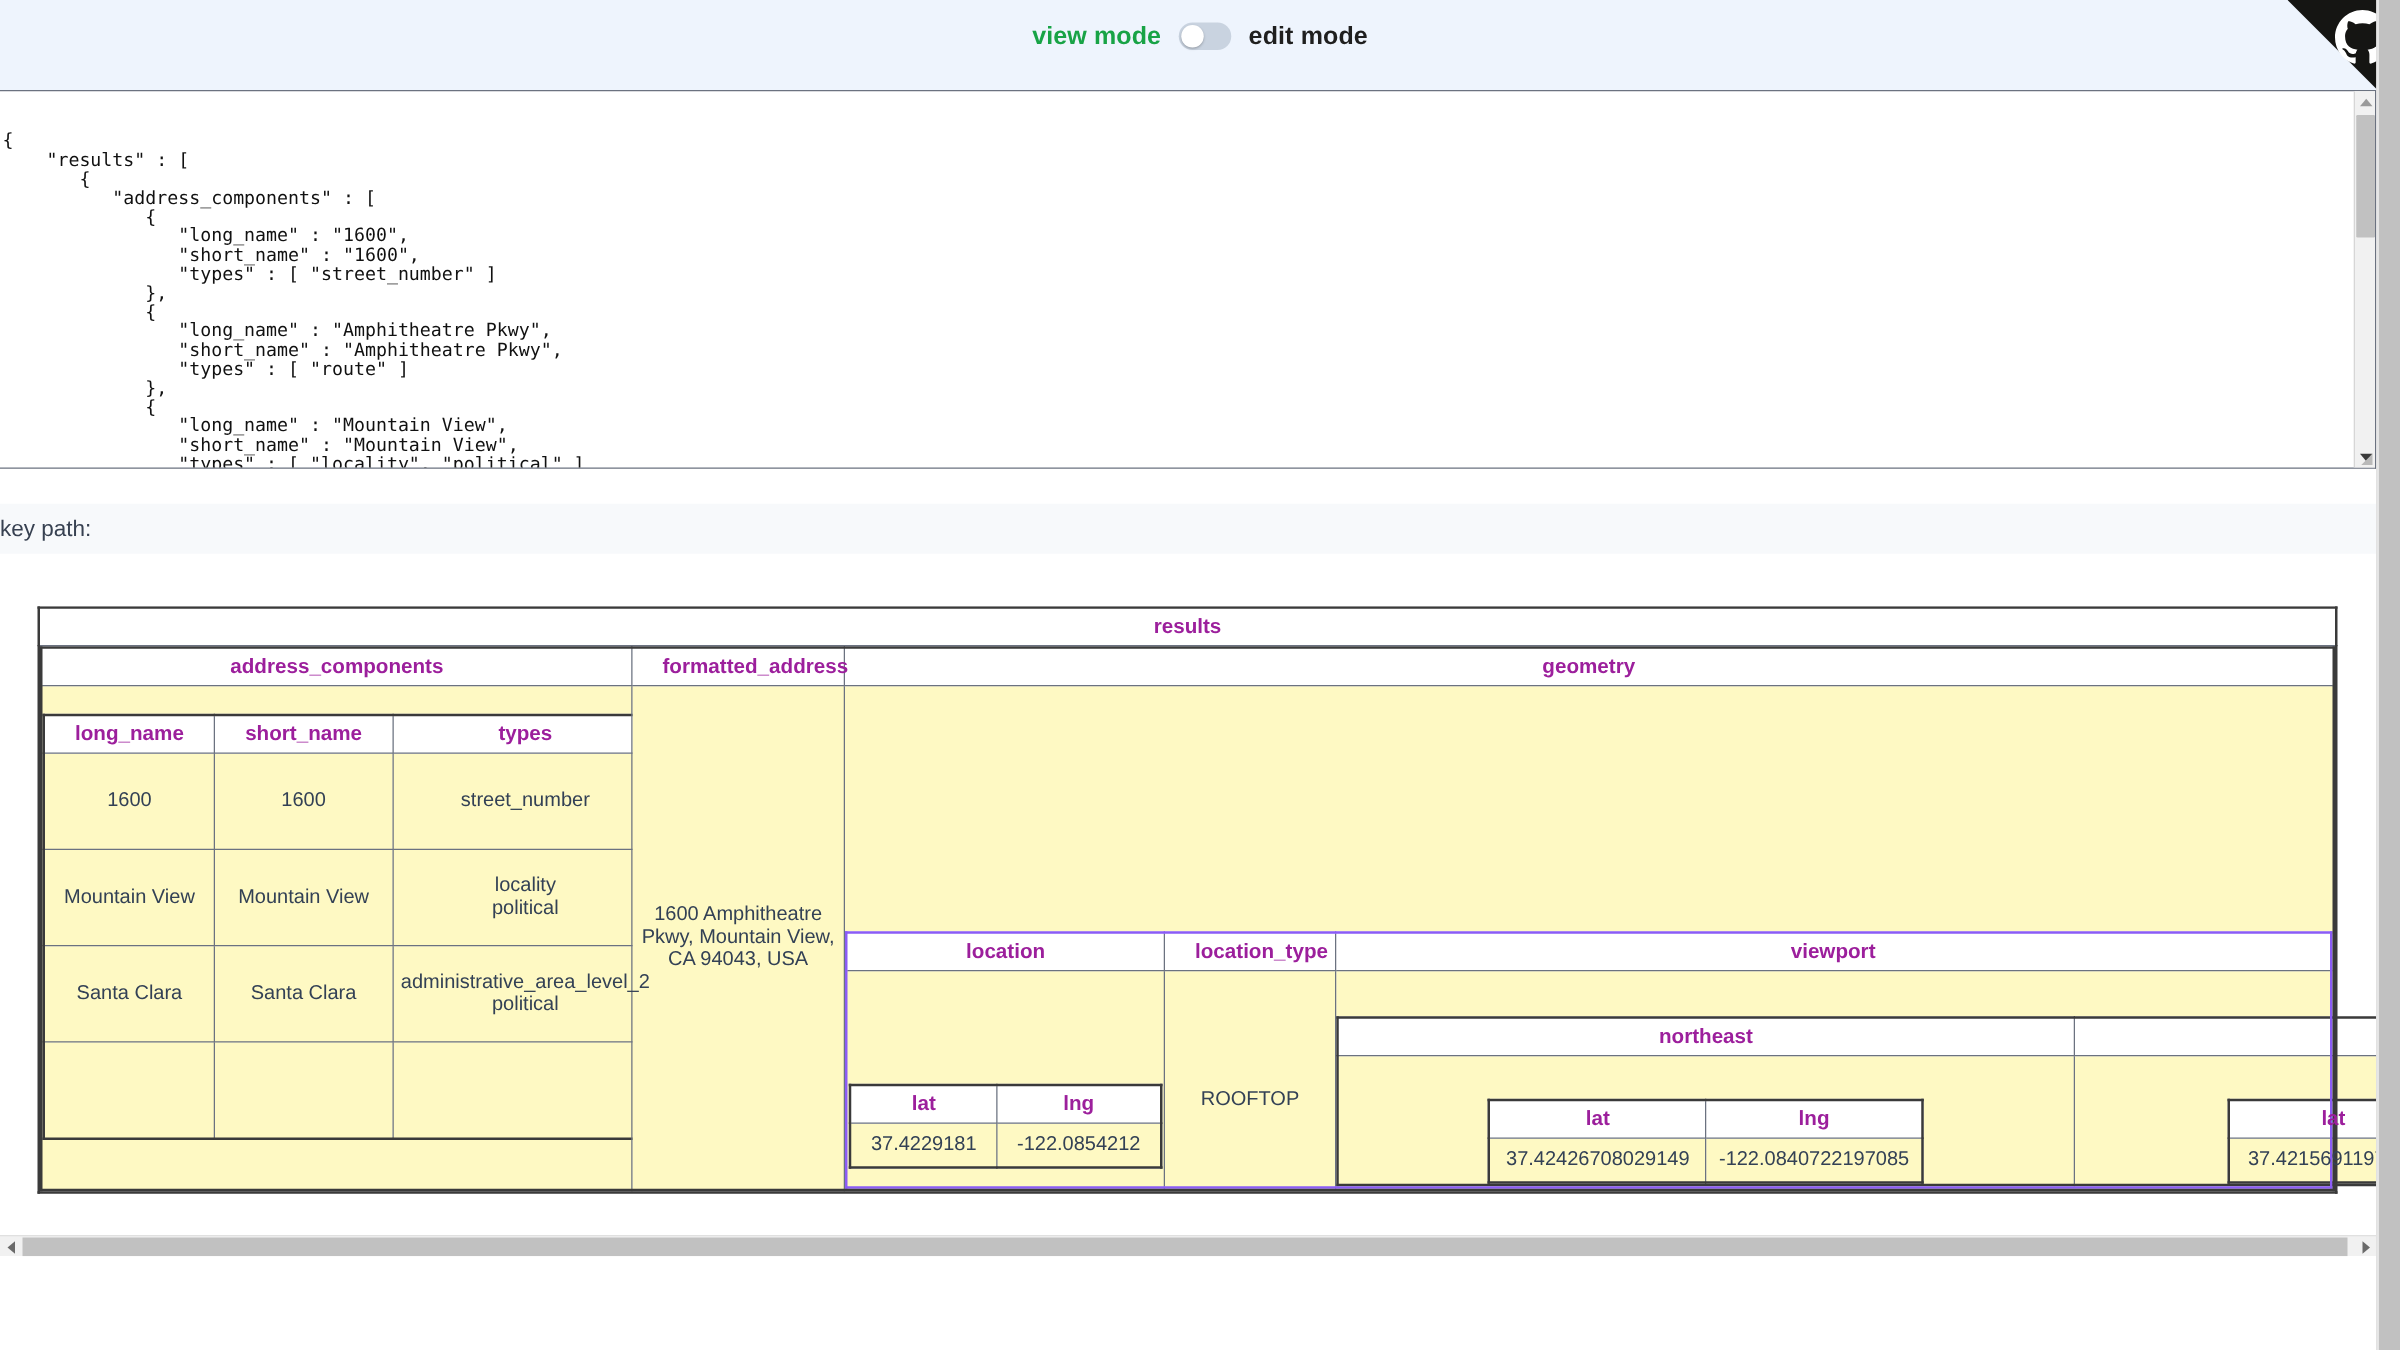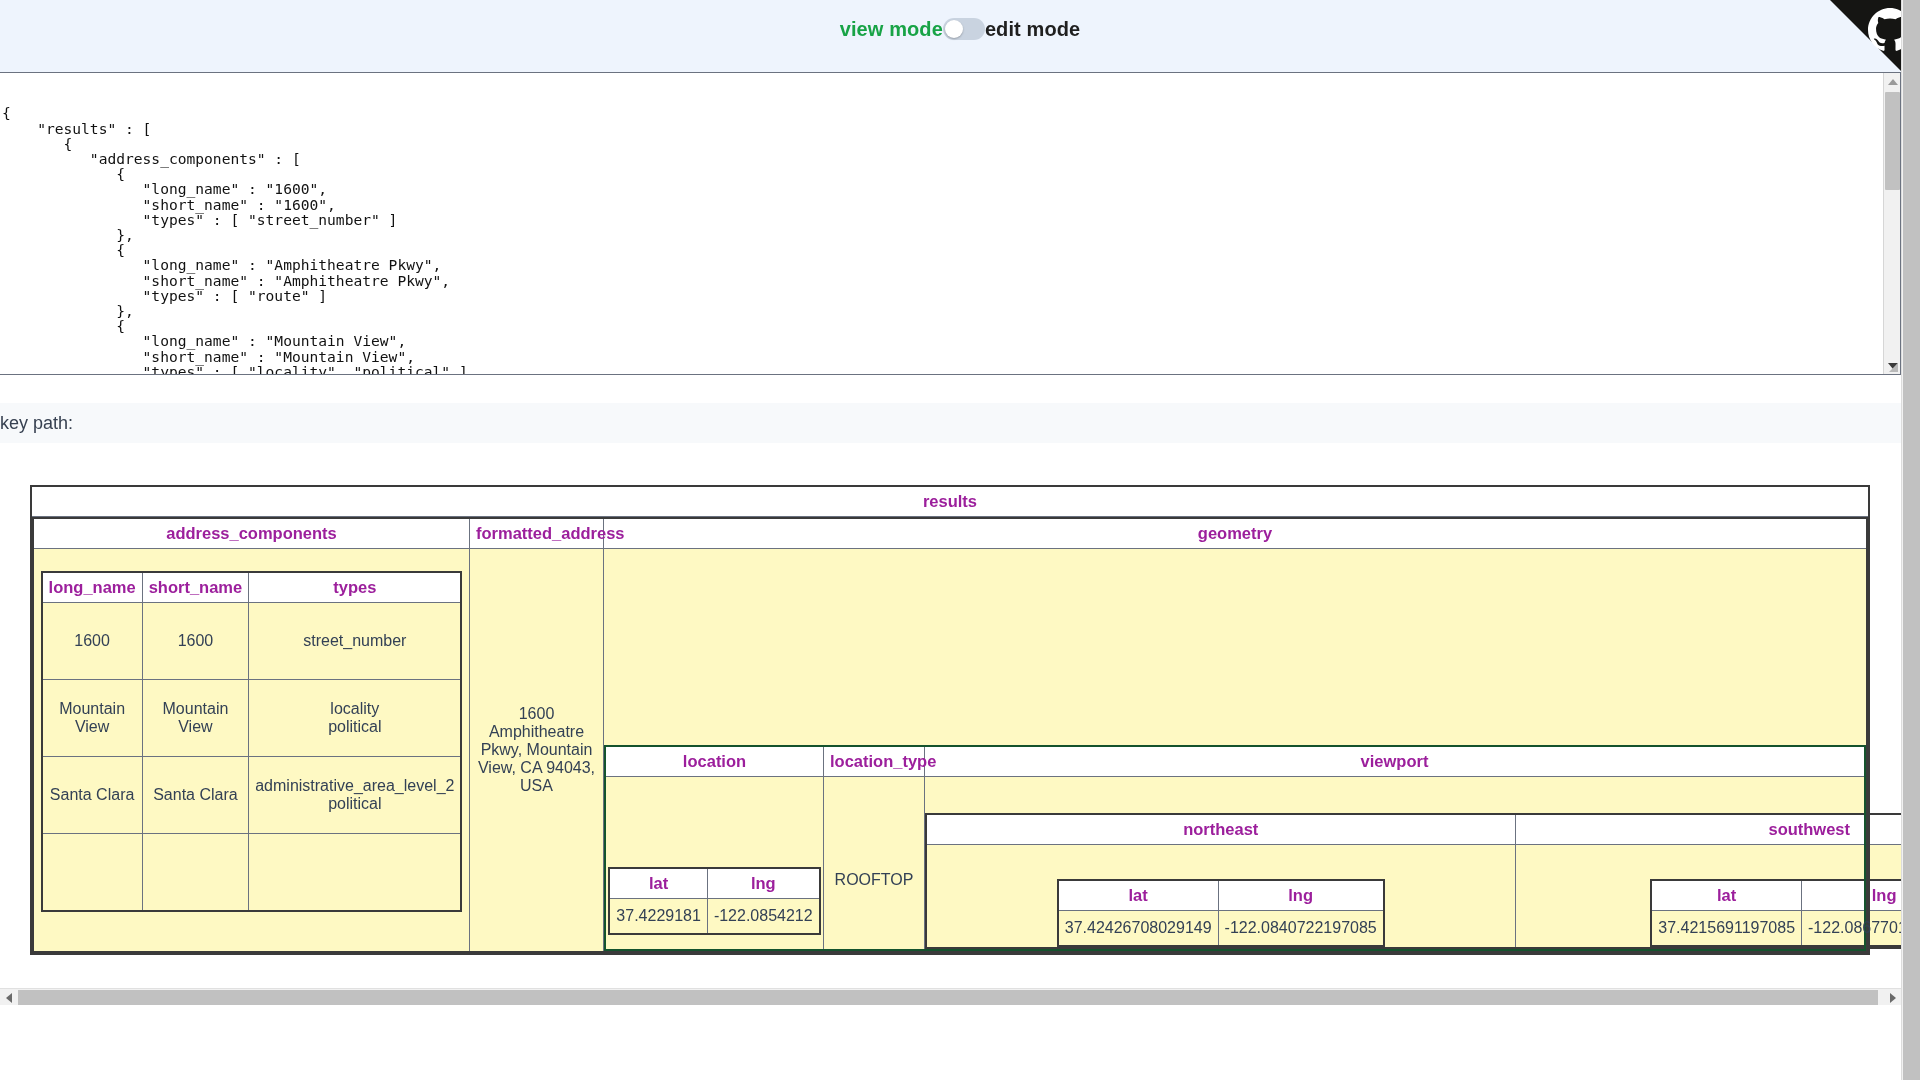--- a/index.html
+++ b/index.html
@@ -25,20 +25,21 @@
     width: 1920px;
     height: 72px;
     background: #eef4fd;
     box-sizing: border-box;
     overflow: hidden;
   }
   .mode-row {
     display: flex;
     align-items: center;
     justify-content: center;
+    gap: 14px;
     height: 42px;
     padding-top: 8px;
   }
   .mode-label {
     font-size: 20px;
     font-weight: bold;
     color: #1f1f1f;
     letter-spacing: .1px;
   }
   .mode-label.active {
@@ -215,21 +216,21 @@
     border: 2px solid #3a3a3a;
     background: #ffffff;
     font-size: 16px;
     color: #334155;
   }
   table.jt > thead > tr > th {
     border: 1px solid #6b7280;
     color: #9c1f9c;
     font-weight: bold;
     font-size: 16.5px;
-    padding: 5px 6px;
+    padding: 5px 24px;
     text-align: center;
     background: #ffffff;
     white-space: nowrap;
   }
   table.jt > tbody > tr > td {
     border: 1px solid #6b7280;
     padding: 8px 6px;
     text-align: center;
     vertical-align: middle;
     background: #fef9c3;
@@ -455,21 +456,21 @@
                           <td></td>
                         </tr>
                       </tbody>
                     </table>
                   </td>
 
                   <td>1600 Amphitheatre Pkwy, Mountain View, CA 94043, USA</td>
 
                   <td class="cell-nopad" style="vertical-align:top">
                     <div class="spacer-tall"></div>
-                    <table class="jt t-geom" style="border:2px solid #14532d">
+                    <table class="jt t-geom" style="border:2px solid #8b5cf6">
                       <thead>
                         <tr>
                           <th style="width:205px">location</th>
                           <th style="width:88px">location_type</th>
                           <th>viewport</th>
                         </tr>
                       </thead>
                       <tbody>
                         <tr>
 

